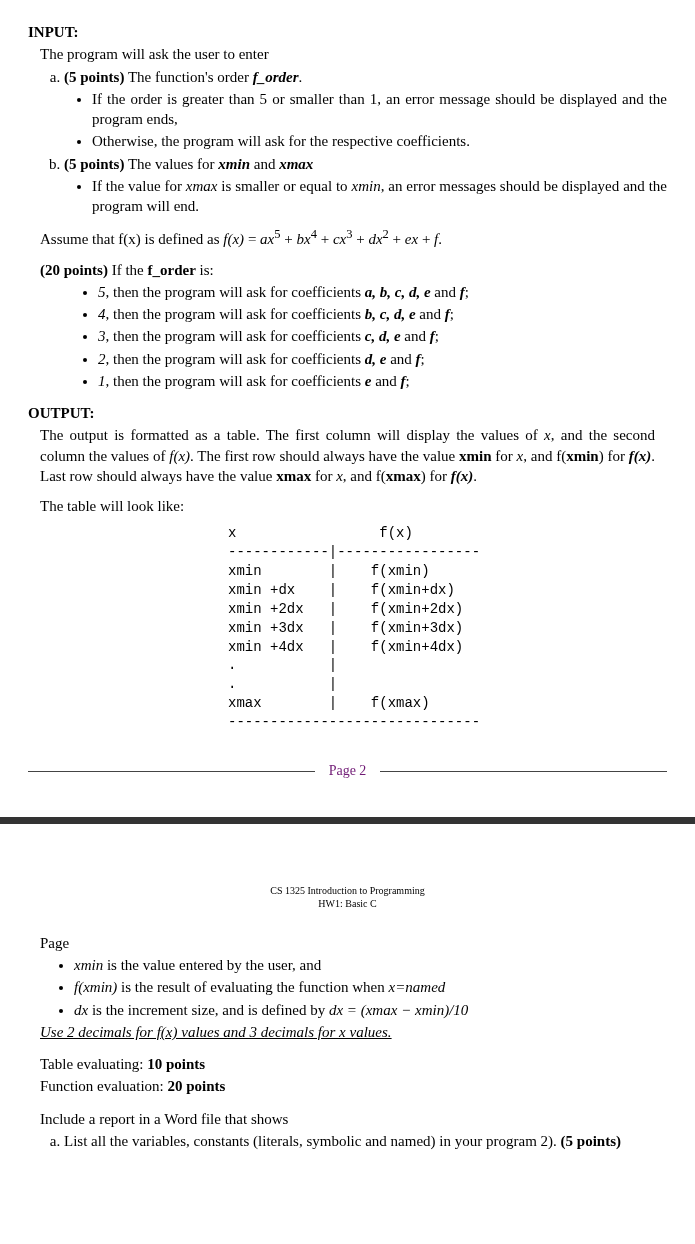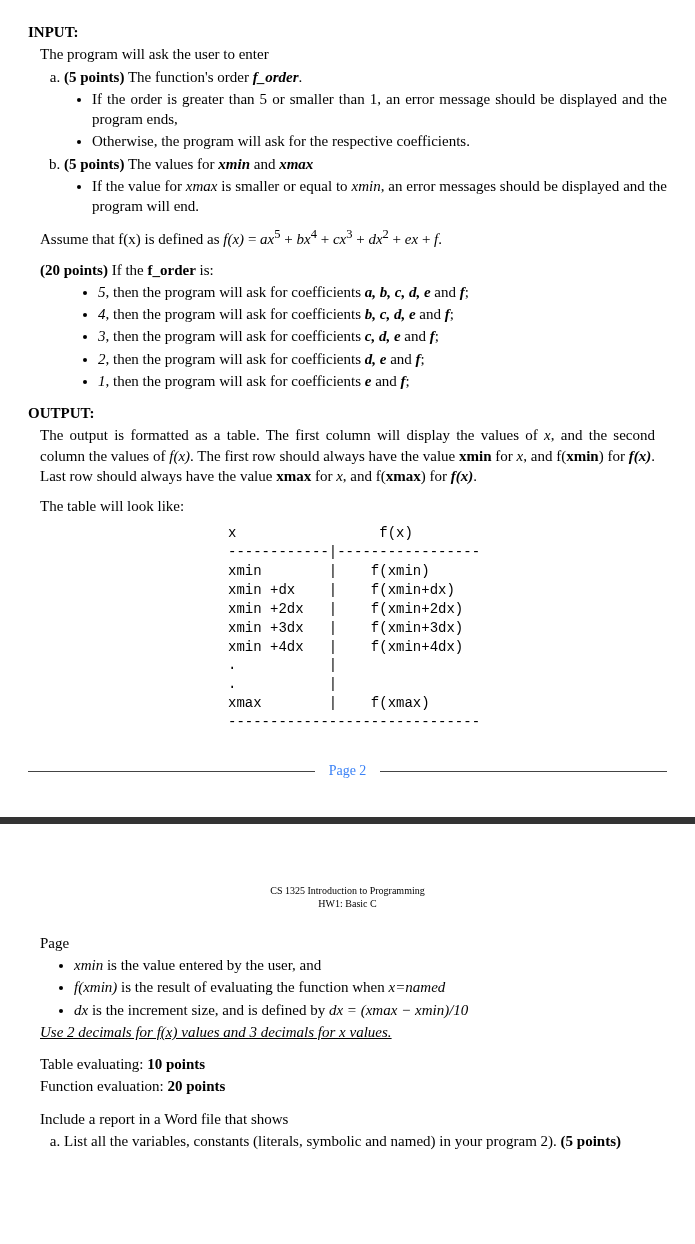--- a/index.html
+++ b/index.html
@@ -36,21 +36,21 @@
     display: flex;
     align-items: center;
   }
   .page-sep-line {
     flex: 1;
     border-top: 1px solid #444;
   }
   .page-sep-label {
     padding: 0 14px;
     font-size: 14px;
-    color: #3b82f6;
+    color: #701a75;
   }
   .gap-bar {
     height: 7px;
     background: #333;
     margin: 36px -28px 60px -28px;
   }
   .center { text-align: center; }
   .course-header { font-size: 10px; }
 </style>
 </head>

